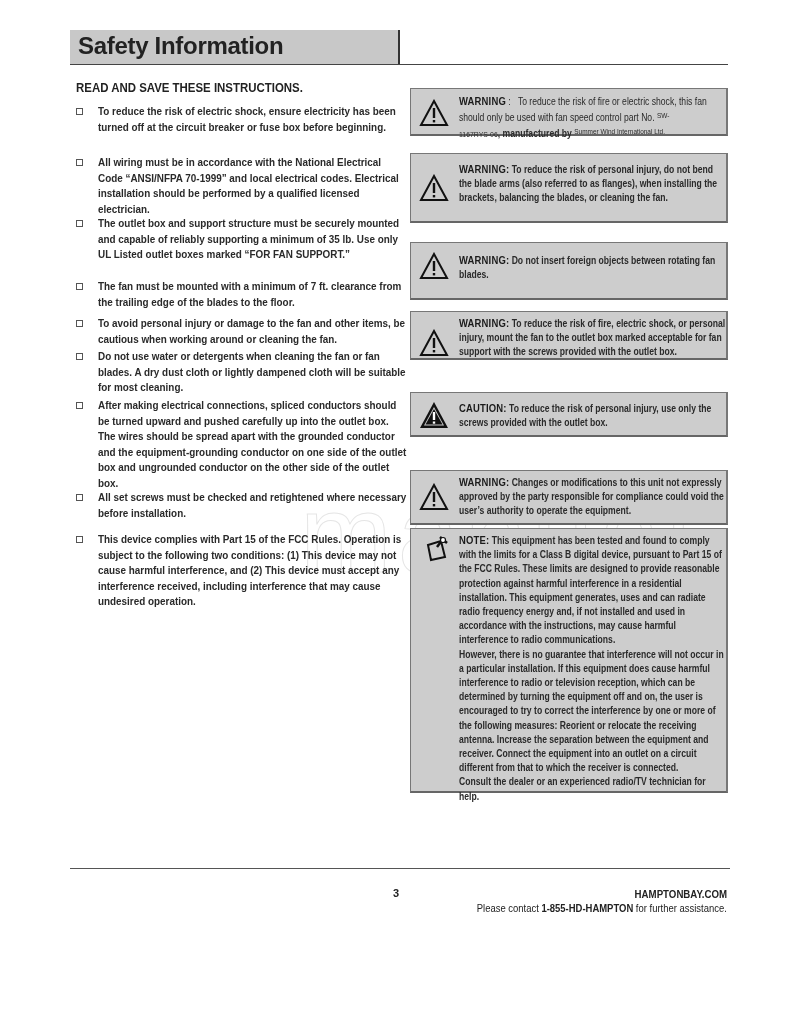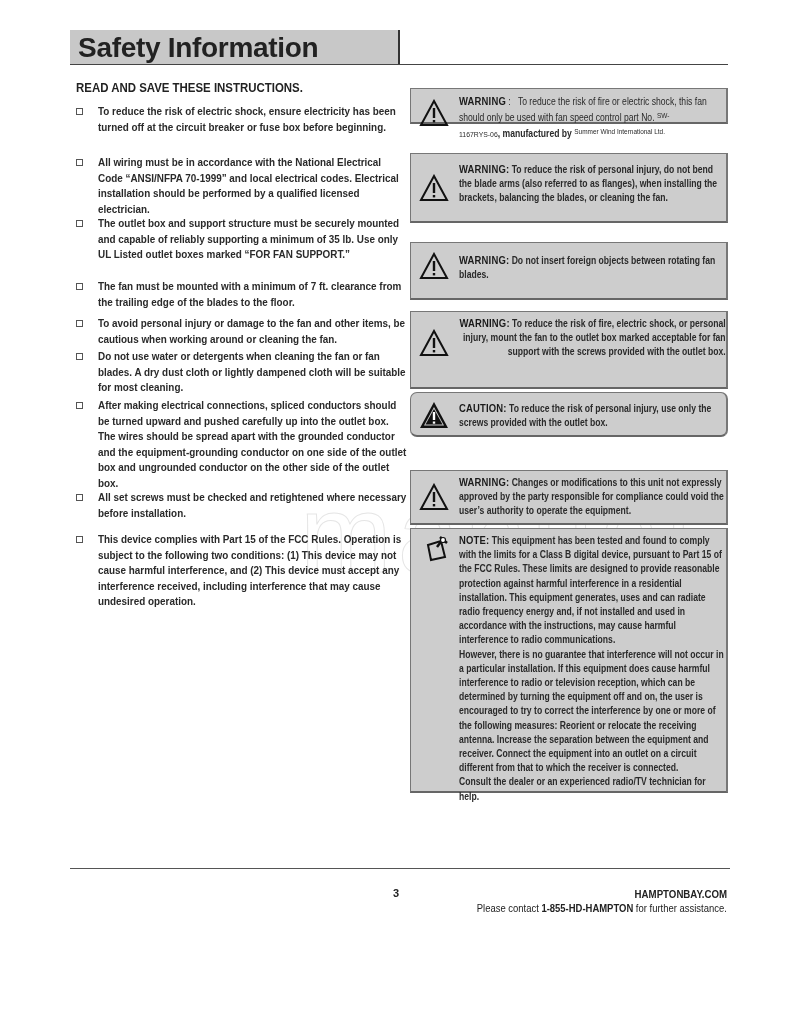--- a/index.html
+++ b/index.html
@@ -5,21 +5,21 @@
     * { box-sizing: border-box; margin: 0; padding: 0; }
     html, body { width: 800px; height: 1036px; background: #ffffff; overflow: hidden; }
     body { position: relative; font-family: "Liberation Sans", sans-serif; color: #1a1a1a; }
 
     .header-bar {
       position: absolute; left: 70px; top: 30px; width: 330px; height: 34px;
       background: #c8c8c8; border-right: 2px solid #333;
     }
     .header-title {
       position: absolute; left: 8px; top: 2px;
-      font-family: "Liberation Sans", sans-serif; font-weight: bold; font-size: 28px; color: #222;
+      font-family: "Liberation Sans", sans-serif; font-weight: bold; font-size: 24px; color: #222;
       letter-spacing: -0.3px;
     }
     .header-rule {
       position: absolute; left: 70px; top: 64px; width: 658px; height: 1px; background: #444;
     }
 
     .subhead {
       position: absolute; left: 76px; top: 80px;
       font-family: "Liberation Sans", sans-serif; font-weight: bold; font-size: 13px; color: #222;
       transform: scaleX(0.88); transform-origin: left;
@@ -118,21 +118,21 @@
   <div class="left-item" style="top:386px;">
     <span class="bullet"></span>
     <div class="text">All set  screws must be checked and retightened where necessary before installation.</div>
   </div>
   <div class="left-item" style="top:428px;">
     <span class="bullet"></span>
     <div class="text" style="font-weight:normal; font-weight:bold;">This device complies with Part 15 of the FCC Rules. Operation is subject to the following two conditions: (1) This device may not cause harmful interference, and (2) This device must accept any interference received, including interference that may cause undesired operation.</div>
   </div>
 </div>
 
-<div class="box" style="top:88px; height:36px;">
+<div class="box" style="top:88px; height:48px;">
   <div class="icon" style="top:10px;">
     <svg viewBox="0 0 30 28">
         <path d="M15 2 L28 26 L2 26 Z" fill="none" stroke="#111" stroke-width="2"></path>
         <rect x="13.8" y="9" width="2.4" height="10" fill="#111"></rect>
         <rect x="13.8" y="21" width="2.4" height="2.4" fill="#111"></rect>
       </svg>
   </div>
   <div class="text" style="top:5px;">
     <span class="label">WARNING</span><span style="font-weight:normal;">&nbsp;:&nbsp;&nbsp;&nbsp;</span><span style="font-weight:normal;">To reduce the risk of fire or electric shock, this fan should only be used with fan speed control part No.</span>
     <span class="small">SW-</span><br>
@@ -160,34 +160,34 @@
         <path d="M15 2 L28 26 L2 26 Z" fill="none" stroke="#111" stroke-width="2"></path>
         <rect x="13.8" y="9" width="2.4" height="10" fill="#111"></rect>
         <rect x="13.8" y="21" width="2.4" height="2.4" fill="#111"></rect>
       </svg>
   </div>
   <div class="text" style="top:10px;">
     <span class="label">WARNING:</span> <span>Do not insert foreign objects between rotating fan blades.</span>
   </div>
 </div>
 
-<div class="box" style="top:311px; height:78px;text-align:right;">
+<div class="box" style="top:311px; height:49px;">
   <div class="icon" style="top:17px;">
     <svg viewBox="0 0 30 28">
         <path d="M15 2 L28 26 L2 26 Z" fill="none" stroke="#111" stroke-width="2"></path>
         <rect x="13.8" y="9" width="2.4" height="10" fill="#111"></rect>
         <rect x="13.8" y="21" width="2.4" height="2.4" fill="#111"></rect>
       </svg>
   </div>
   <div class="text" style="top:4px;">
     <span class="label">WARNING:</span> <span>To reduce the risk of fire, electric shock, or personal injury, mount the fan to the outlet box marked acceptable for fan support with the screws provided with the outlet box.</span>
   </div>
 </div>
 
-<div class="box" style="top:392px; height:45px;border-radius:7px;">
+<div class="box" style="top:392px; height:45px;">
   <div class="icon" style="top:8px;">
     <svg viewBox="0 0 30 28">
         <path d="M15 1 L29 27 L1 27 Z" fill="#111"></path>
         <path d="M15 6 L25 24.5 L5 24.5 Z" fill="#cdcdcd"></path>
         <path d="M15 8 L23.5 23.5 L6.5 23.5 Z" fill="#111"></path>
         <rect x="13.8" y="11" width="2.4" height="8" fill="#fff"></rect>
         <rect x="13.8" y="20.5" width="2.4" height="2.2" fill="#fff"></rect>
       </svg>
   </div>
   <div class="text" style="top:8px;">

